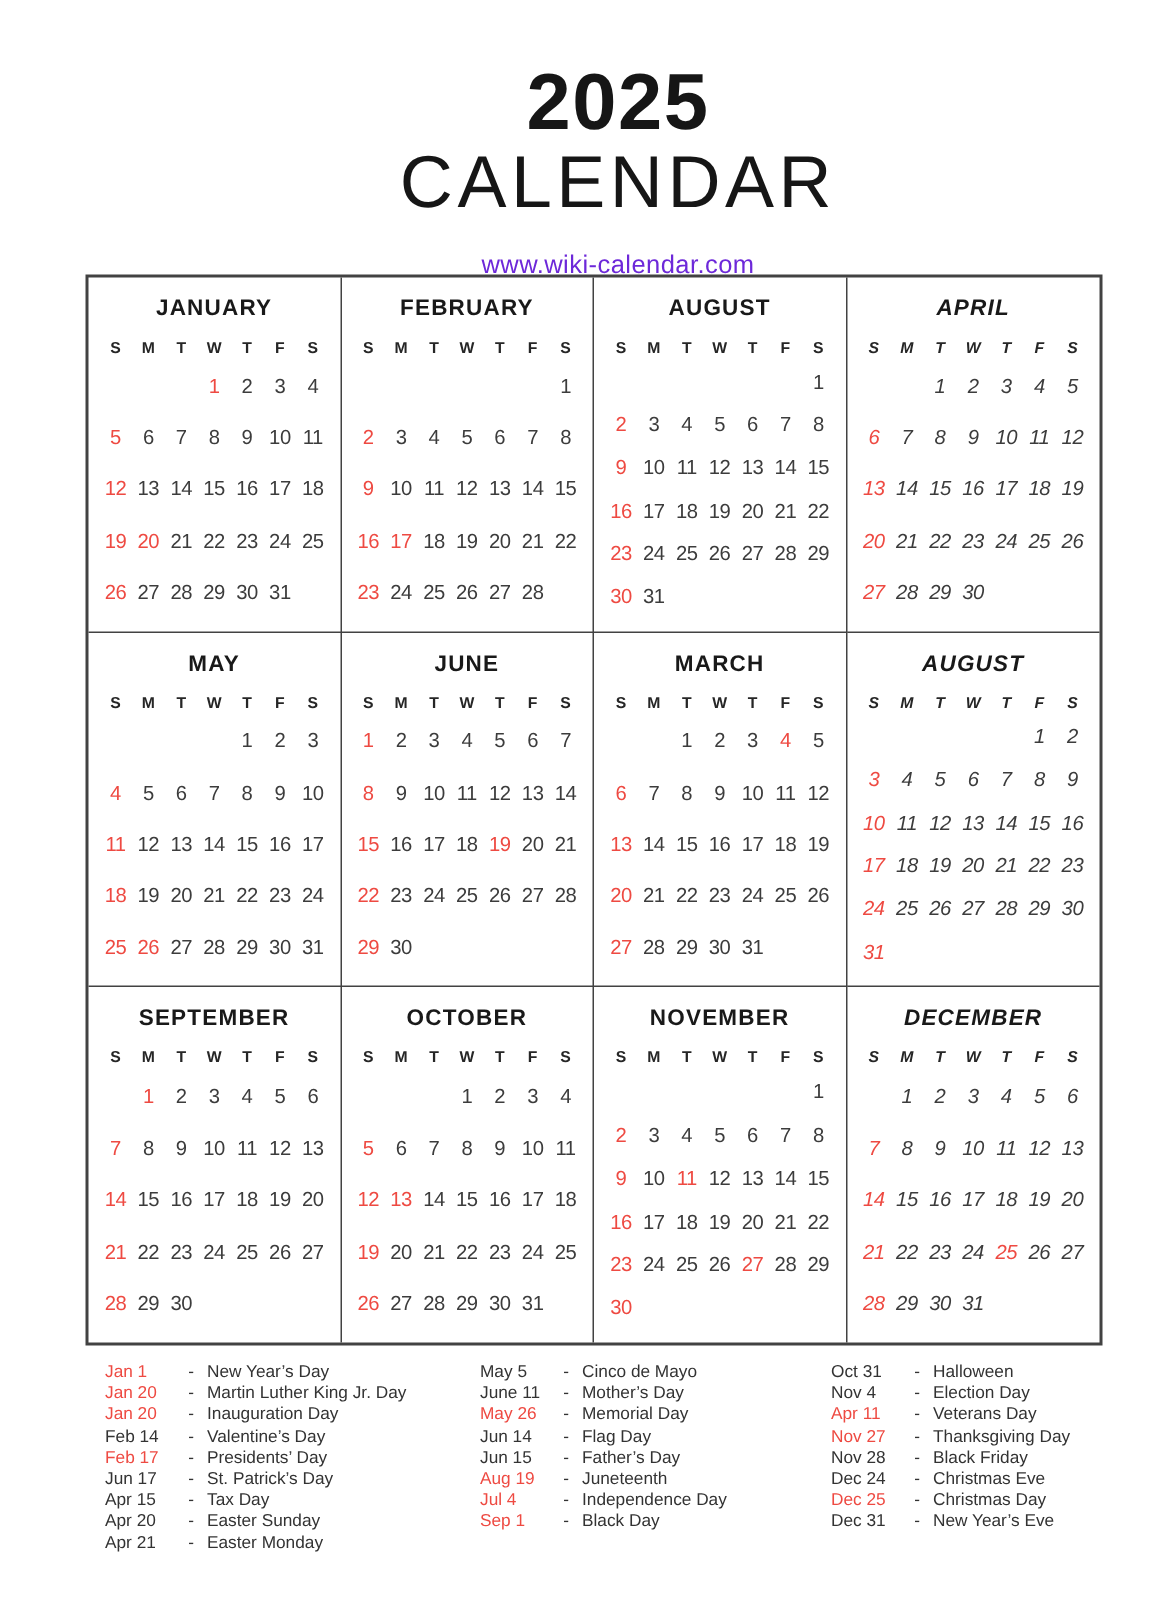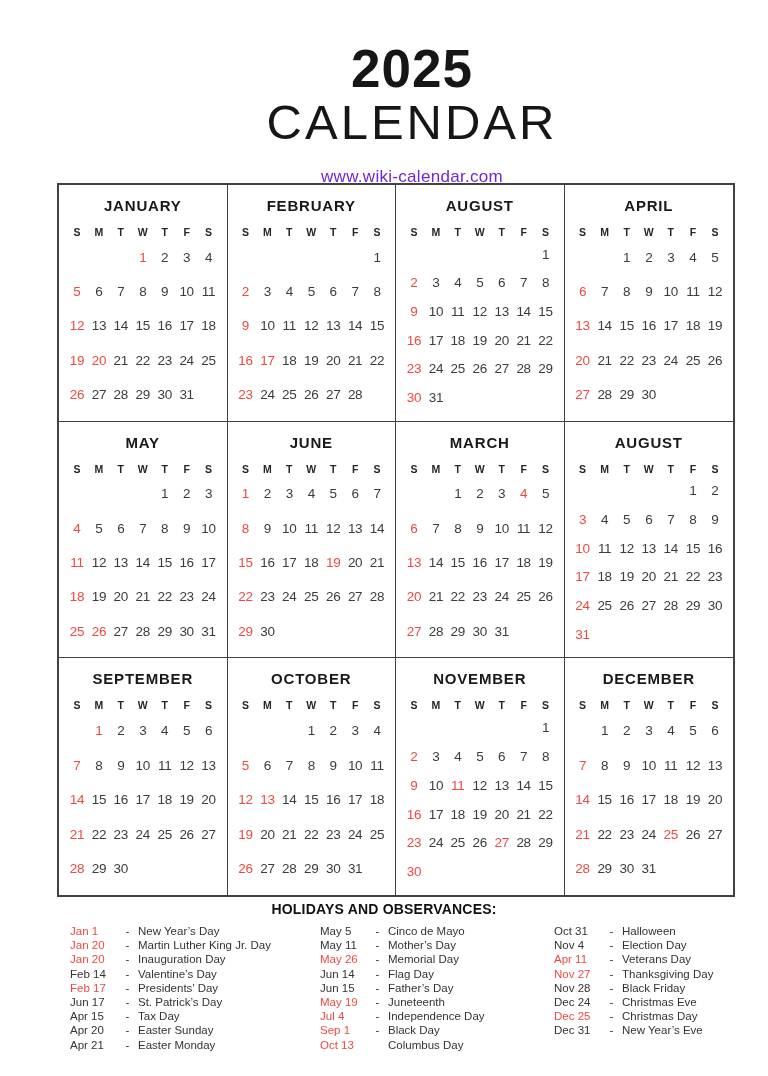--- a/index.html
+++ b/index.html
@@ -16,21 +16,21 @@
   
   .calendar-grid{
     position:absolute;left:41px;top:183px;width:678px;height:714px;box-sizing:border-box;
     border:2px solid #424242;display:grid;
     grid-template-columns:repeat(4,1fr);grid-template-rows:repeat(3,1fr);margin-left:16px;
   }
   .month{
     box-sizing:border-box;border-right:1.5px solid #424242;border-bottom:1.5px solid #424242;
     display:flex;flex-direction:column;padding:12px 7px 9px 7px;min-height:0;
   }
-  .month:nth-child(4n){border-right:none;}
+  .month:nth-child(4n){border-right:none;font-style:italic;}
   .month:nth-child(n+9){border-bottom:none;}
   .month-name{text-align:center;font-weight:700;font-size:15px;letter-spacing:.8px;color:#191919;}
   .weekdays{display:grid;grid-template-columns:repeat(7,1fr);margin-top:12px;}
   .weekdays span{text-align:center;font-size:10.5px;font-weight:700;color:#262626;}
   .weeks{flex:1;display:flex;flex-direction:column;margin-top:2px;min-height:0;}
   .week{flex:1;display:grid;grid-template-columns:repeat(7,1fr);align-items:center;}
   .day{text-align:center;font-size:13.5px;color:#3c3c3c;letter-spacing:-.3px;}
   .day.red{color:#ee4a42;}
   
   .holidays{position:absolute;left:0;top:901px;width:768px;}
@@ -787,21 +787,20 @@
           <span class="day">31</span>
           <span class="day"></span>
           <span class="day"></span>
           <span class="day"></span>
         </div>
       </div>
     </div>
   </div>
 
 <div class="holidays">
-  <div class="holidays-title">HOLIDAYS AND OBSERVANCES:</div>
   <div class="holiday-cols" id="holiday-cols">
       <div class="holiday-col c1">
         <div class="holiday-row">
           <span class="h-date red">Jan 1</span>
           <span class="h-dash">-</span>
           <span class="h-name">New Year’s Day</span>
         </div>
         <div class="holiday-row">
           <span class="h-date red">Jan 20</span>
           <span class="h-dash">-</span>
@@ -843,58 +842,53 @@
           <span class="h-name">Easter Monday</span>
         </div>
       </div>
       <div class="holiday-col c2">
         <div class="holiday-row">
           <span class="h-date">May 5</span>
           <span class="h-dash">-</span>
           <span class="h-name">Cinco de Mayo</span>
         </div>
         <div class="holiday-row">
-          <span class="h-date">May 11</span>
+          <span class="h-date">June 11</span>
           <span class="h-dash">-</span>
           <span class="h-name">Mother’s Day</span>
         </div>
         <div class="holiday-row">
           <span class="h-date red">May 26</span>
           <span class="h-dash">-</span>
           <span class="h-name">Memorial Day</span>
         </div>
         <div class="holiday-row">
           <span class="h-date">Jun 14</span>
           <span class="h-dash">-</span>
           <span class="h-name">Flag Day</span>
         </div>
         <div class="holiday-row">
           <span class="h-date">Jun 15</span>
           <span class="h-dash">-</span>
           <span class="h-name">Father’s Day</span>
         </div>
         <div class="holiday-row">
-          <span class="h-date red">May 19</span>
+          <span class="h-date red">Aug 19</span>
           <span class="h-dash">-</span>
           <span class="h-name">Juneteenth</span>
         </div>
         <div class="holiday-row">
           <span class="h-date red">Jul 4</span>
           <span class="h-dash">-</span>
           <span class="h-name">Independence Day</span>
         </div>
         <div class="holiday-row">
           <span class="h-date red">Sep 1</span>
           <span class="h-dash">-</span>
           <span class="h-name">Black Day</span>
-        </div>
-        <div class="holiday-row">
-          <span class="h-date red">Oct 13</span>
-          <span class="h-dash"></span>
-          <span class="h-name">Columbus Day</span>
         </div>
       </div>
       <div class="holiday-col c3">
         <div class="holiday-row">
           <span class="h-date">Oct 31</span>
           <span class="h-dash">-</span>
           <span class="h-name">Halloween</span>
         </div>
         <div class="holiday-row">
           <span class="h-date">Nov 4</span>

